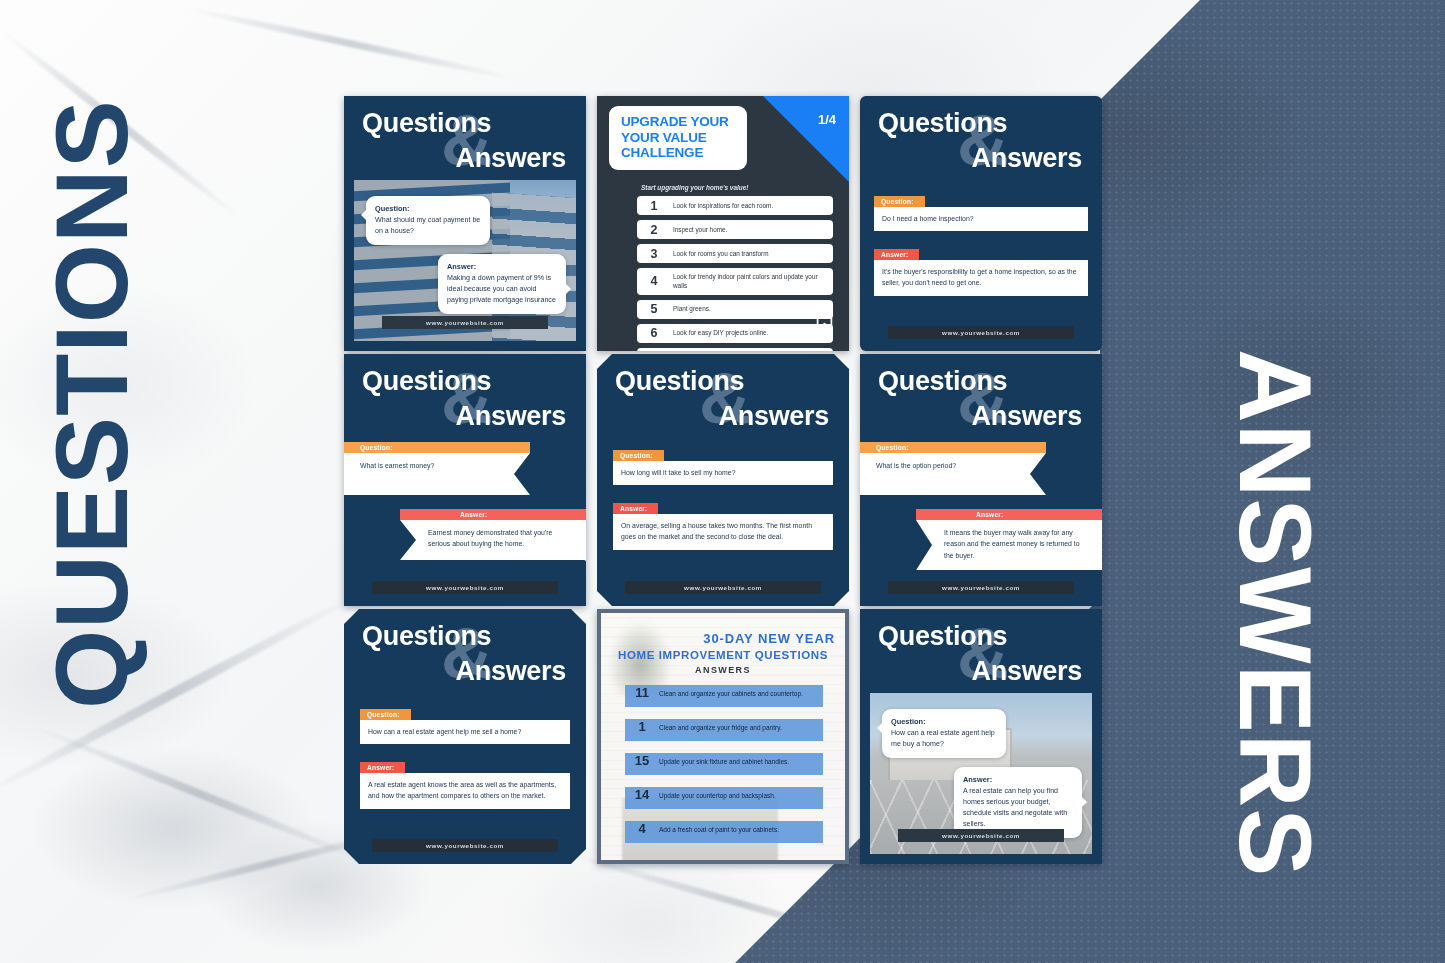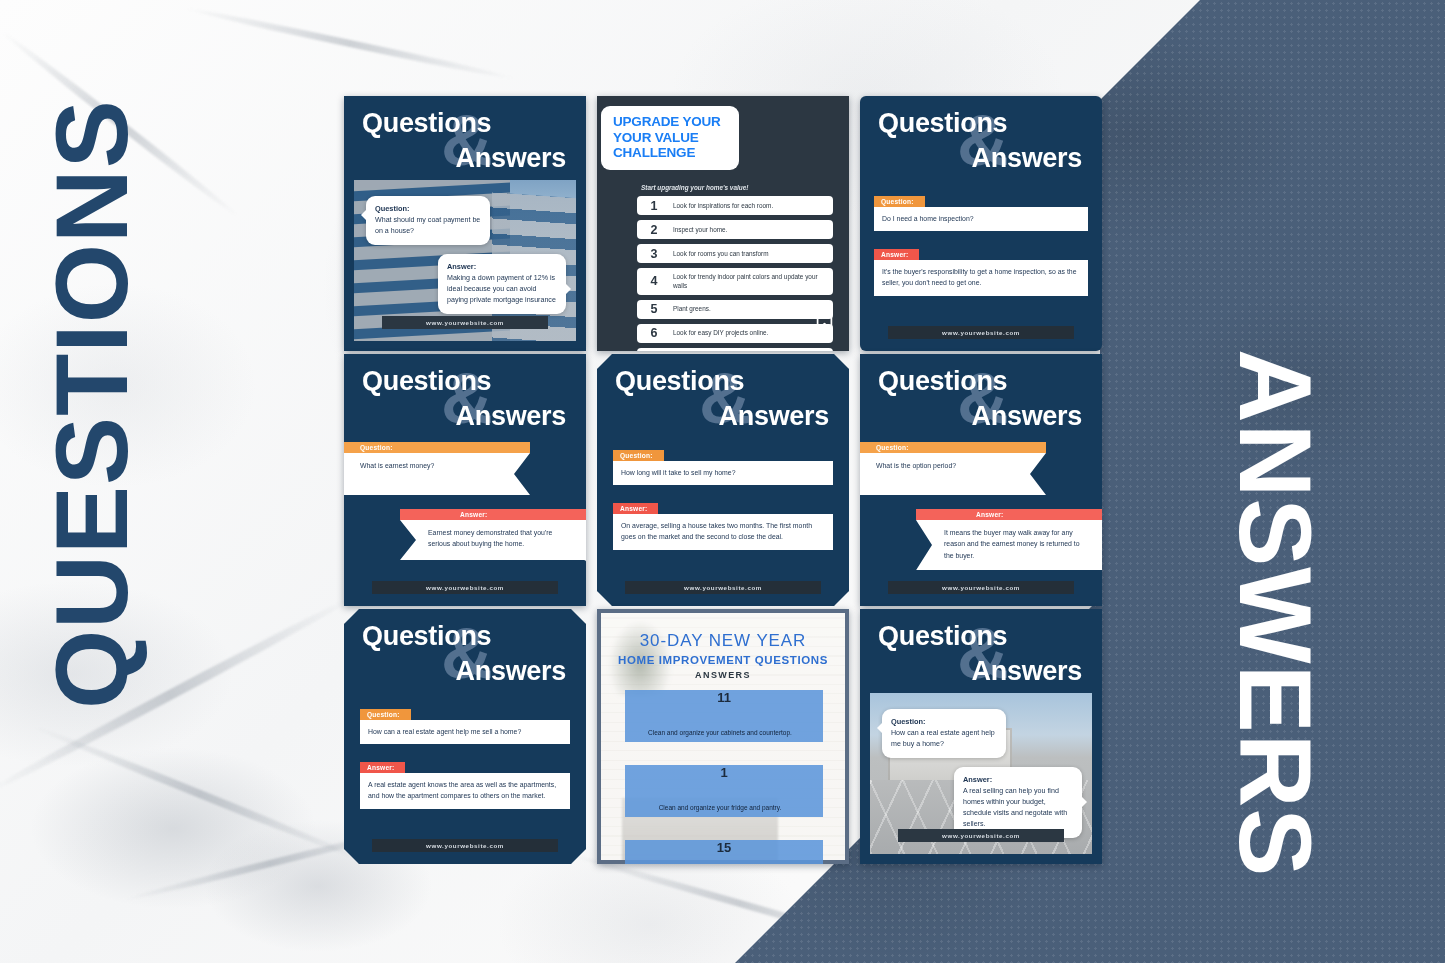--- a/index.html
+++ b/index.html
@@ -271,21 +271,21 @@
     width: 86px; height: 86px;
     background: #1a7ef5;
     clip-path: polygon(100% 0, 100% 100%, 0 0);
     display: flex; align-items: flex-start; justify-content: flex-end;
   }
   .chal-corner span {
     color: #fff; font-weight: 700; font-size: 13px;
     margin: 16px 13px 0 0;
   }
   .chal-title {
-    position: absolute; left: 4px; top: 10px;
+    position: absolute; left: 12px; top: 10px;
     background: #ffffff;
     border-radius: 9px;
     padding: 8px 18px 9px 12px;
     color: #1a7ef5;
     font-weight: 700; font-size: 13.5px; line-height: 1.16;
     letter-spacing: -.2px;
     z-index: 3;
   }
   .chal-sub {
     position: absolute; left: 44px; top: 88px;
@@ -330,28 +330,28 @@
     content:""; position:absolute; left:10%; bottom:0; width:62%; height:26%;
     background: linear-gradient(to bottom, rgba(190,188,182,.6), rgba(168,166,160,.75));
     filter: blur(1px);
   }
   .kitchen-scrim { position:absolute; inset:0; background: rgba(255,255,255,.30); }
   .kitchen-border { position:absolute; inset:0; box-shadow: inset 0 0 0 4px #5b6d85; }
   .kit-title {
     position: relative; z-index: 3; padding: 22px 14px 0 14px;
     text-align: center;
   }
-  .kit-l1 { color:#2f6fd0; font-weight:400; font-size: 17px; letter-spacing: .9px; }
+  .kit-l1 { color:#2f6fd0; font-weight:700; font-size: 13px; letter-spacing: .9px; text-align: right; }
   .kit-l2 { color:#2f6fd0; font-weight:700; font-size: 11.5px; letter-spacing: .6px; margin-top: 3px; }
   .kit-l3 { color:#2b3742; font-weight:700; font-size: 9px; letter-spacing: 1.4px; margin-top: 4px; }
   .kit-list { position: relative; z-index: 3; margin: 10px 26px 0 28px; }
   .kit-row {
-    display: flex; align-items: center;
+    display: flex; 
     background: rgba(92,150,219,.88);
-    margin-bottom: 23px; min-height: 22px; flex-direction: column;
+    margin-bottom: 12px; min-height: 22px;
   }
   .kit-num {
     flex: 0 0 34px; text-align: center;
     font-size: 13px; font-weight: 700; color: #1c2b3d;
   }
   .kit-txt { font-size: 6.5px; line-height: 1.5; color: #11223a; padding: 4px 8px 4px 0; }
 </style>
 </head>
 <body>
 
@@ -383,27 +383,30 @@
         <div class="qa-a">Answers</div>
       </div>
       <div class="photo-wrap">
         <div class="photo-building"></div>
         <div class="bubble left">
           <span class="b-label">Question:</span>
           <span>What should my coat payment be on a house?</span>
         </div>
         <div class="bubble right">
           <span class="b-label">Answer:</span>
-          <span>Making a down payment of 12% is ideal because you can avoid paying private mortgage insurance</span>
+          <span>Making a down payment of 9% is ideal because you can avoid paying private mortgage insurance</span>
         </div>
         <div class="website-bar">www.yourwebsite.com</div>
       </div>
     </div>
 
     <div class="card challenge">
+      <div class="chal-corner">
+        <span>1/4</span>
+      </div>
       <div class="chal-title">
         <div>UPGRADE YOUR</div>
         <div>YOUR VALUE</div>
         <div>CHALLENGE</div>
       </div>
       <div class="chal-sub">Start upgrading your home's value!</div>
       <div class="chal-list">
         <div class="chal-row">
           <div class="chal-num">1</div>
           <div class="chal-txt">Look for inspirations for each room.</div>
@@ -587,20 +590,20 @@
         <div class="qa-a">Answers</div>
       </div>
       <div class="photo-wrap">
         <div class="photo-house"></div>
         <div class="bubble left">
           <span class="b-label">Question:</span>
           <span>How can a real estate agent help me buy a home?</span>
         </div>
         <div class="bubble right">
           <span class="b-label">Answer:</span>
-          <span>A real selling can help you find homes within your budget, schedule visits and negotate with sellers.</span>
+          <span>A real estate can help you find homes serious your budget, schedule visits and negotate with sellers.</span>
         </div>
         <div class="website-bar">www.yourwebsite.com</div>
       </div>
     </div>
 
   </div>
 </div>
 
 </body></html>

